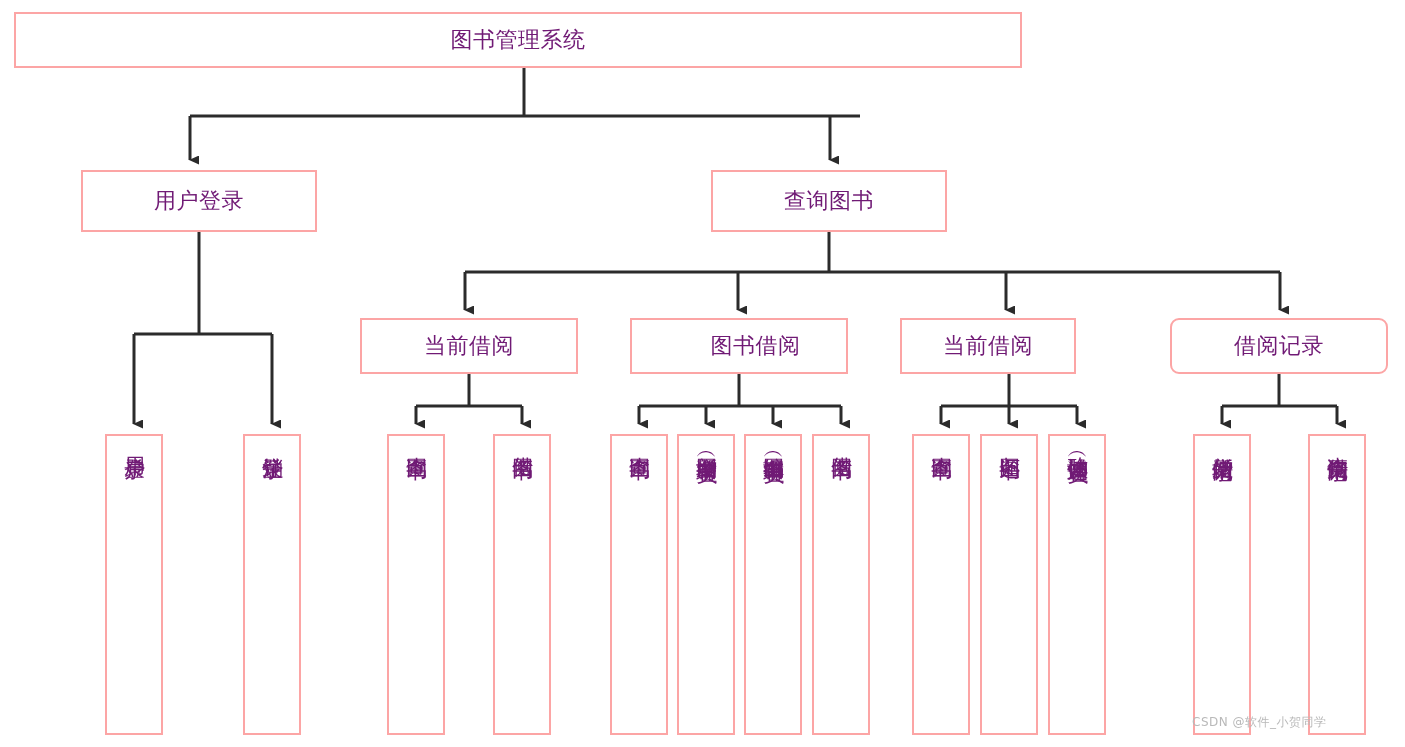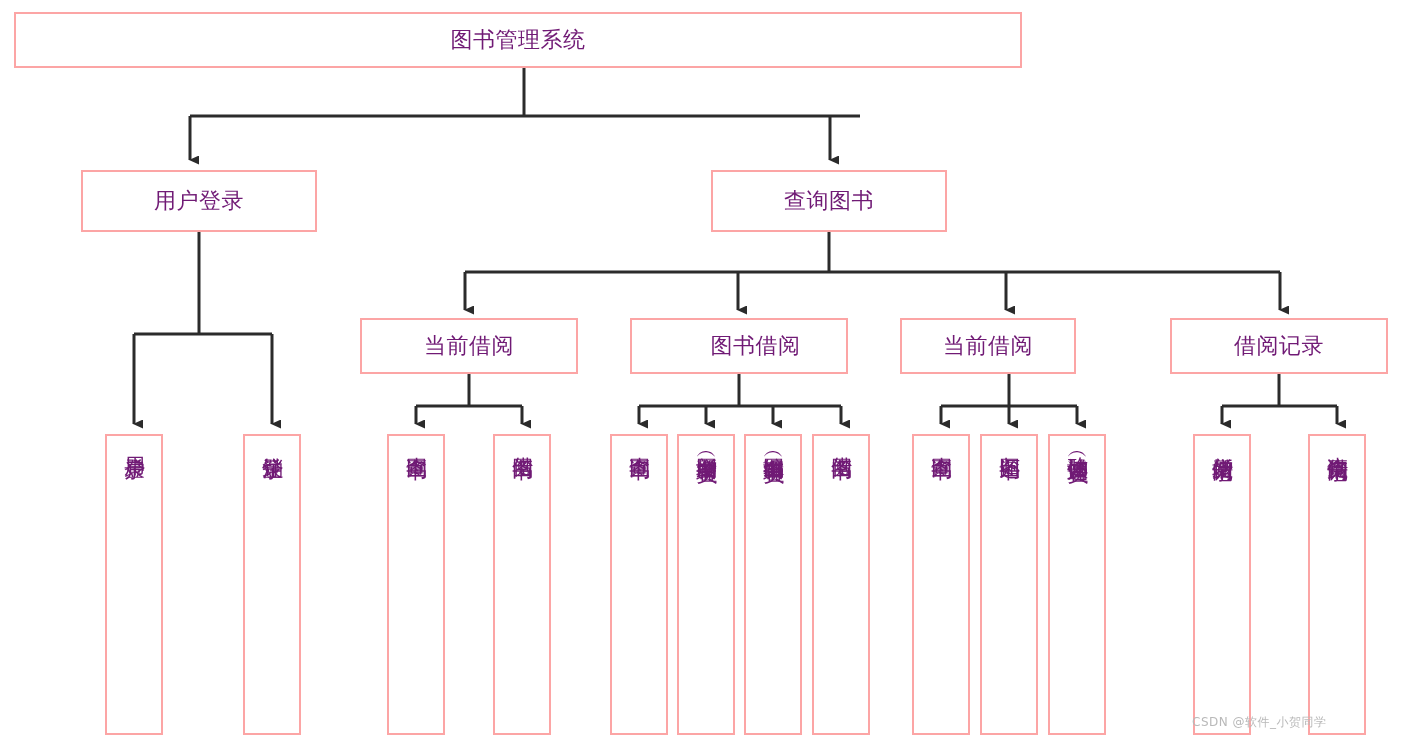--- a/index.html
+++ b/index.html
@@ -129,21 +129,21 @@
 
   <div class="node node-h" style="left:360px; top:318px; width:218px; height:56px;">
     <span class="node-label">当前借阅</span>
   </div>
   <div class="node node-h" style="left:630px; top:318px; width:218px; height:56px;padding-left:33px;">
     <span class="node-label">图书借阅</span>
   </div>
   <div class="node node-h" style="left:900px; top:318px; width:176px; height:56px;">
     <span class="node-label">当前借阅</span>
   </div>
-  <div class="node node-h" style="left:1170px; top:318px; width:218px; height:56px;">
+  <div class="node node-h" style="left:1170px; top:318px; width:218px; height:56px;border-radius:9px;">
     <span class="node-label">借阅记录</span>
   </div>
 
   <div class="node node-v" style="left:105px; top:434px; width:58px; height:301px;">
     <span class="node-label">用户登录</span>
   </div>
   <div class="node node-v" style="left:243px; top:434px; width:58px; height:301px;">
     <span class="node-label">注销登录</span>
   </div>
 

